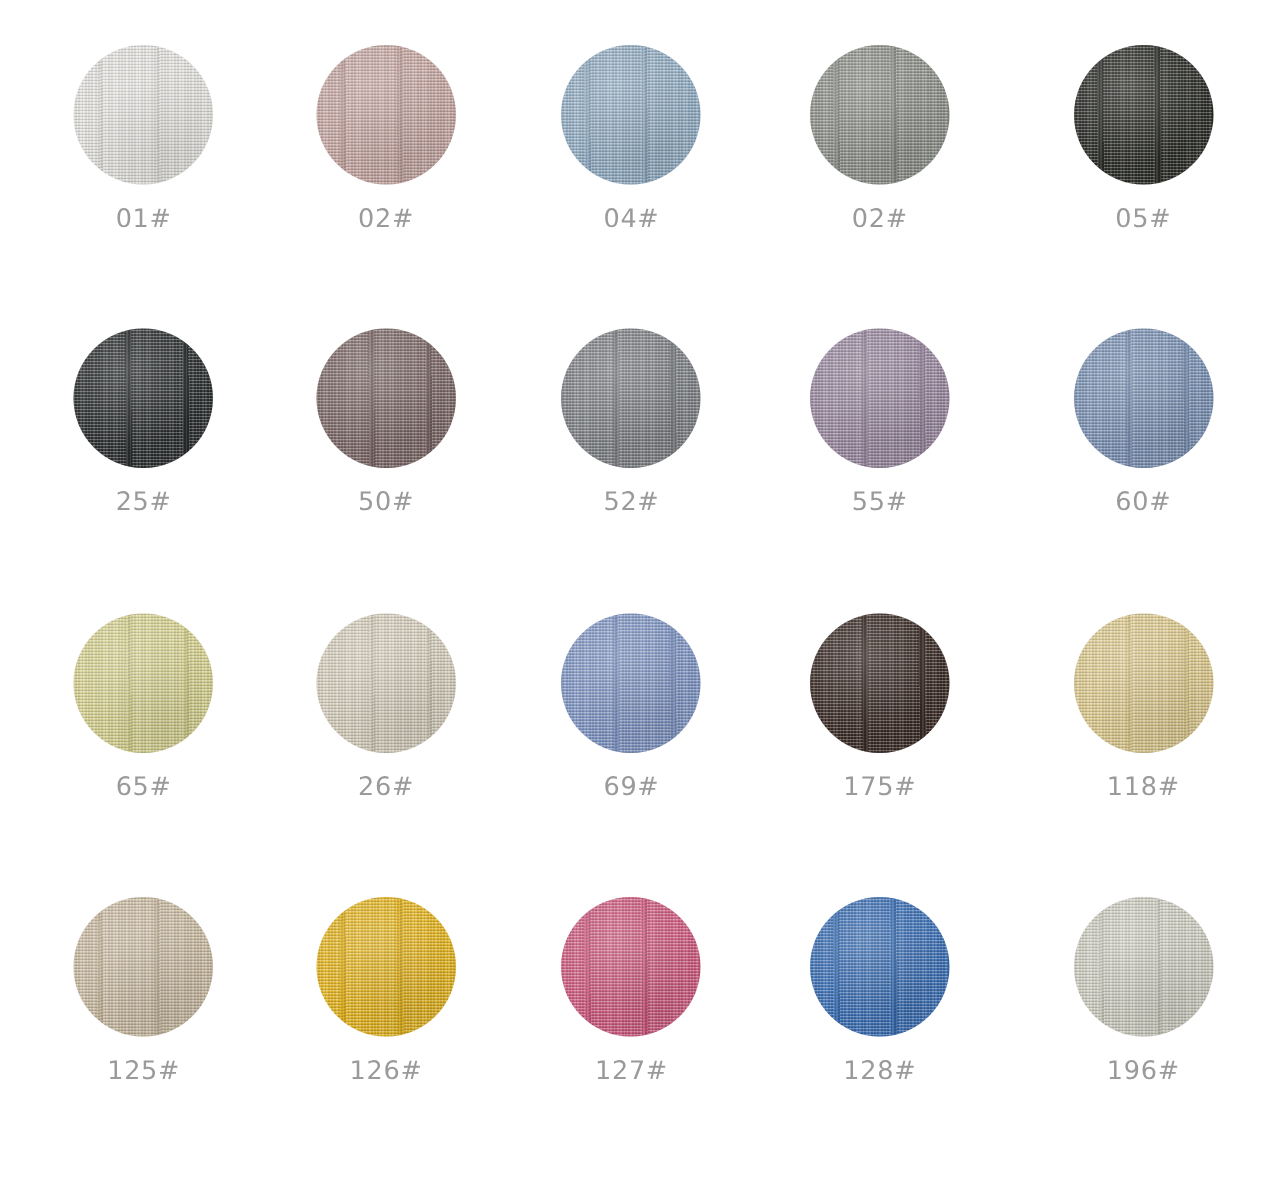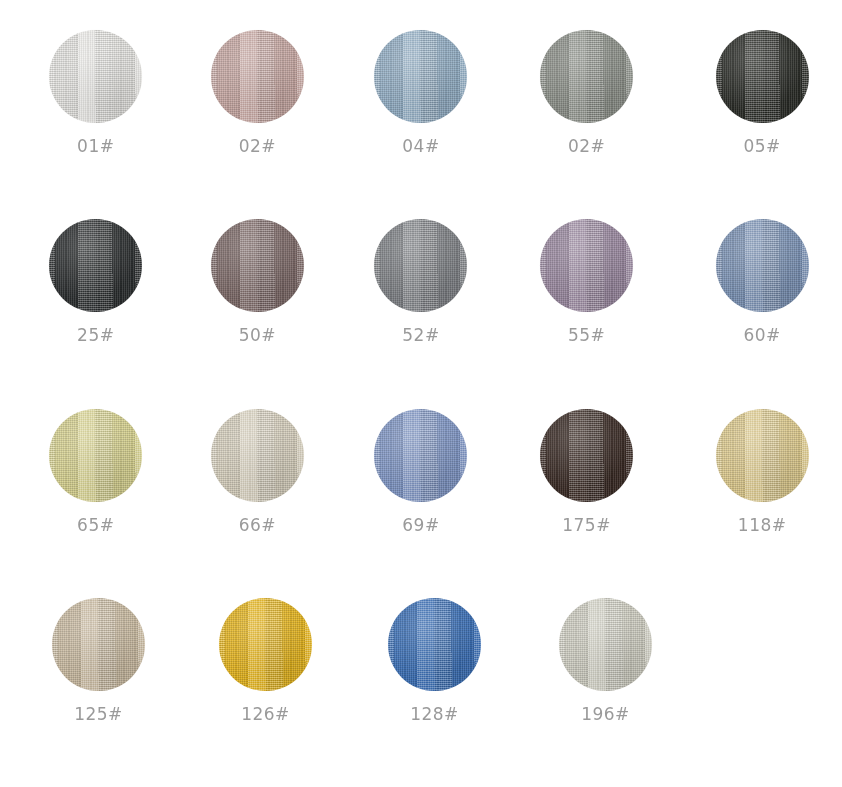--- a/index.html
+++ b/index.html
@@ -155,21 +155,21 @@
     </div>
   </div>
 
   <div class="swatch-row">
     <div class="swatch-cell">
       <div class="swatch-disc" style="background-color: rgb(215, 210, 145);"></div>
       <div class="swatch-label">65#</div>
     </div>
     <div class="swatch-cell">
       <div class="swatch-disc" style="background-color: rgb(214, 207, 189);"></div>
-      <div class="swatch-label">66#</div>
+      <div class="swatch-label">26#</div>
     </div>
     <div class="swatch-cell">
       <div class="swatch-disc" style="background-color: rgb(128, 150, 196);"></div>
       <div class="swatch-label">69#</div>
     </div>
     <div class="swatch-cell">
       <div class="swatch-disc" style="background-color: rgb(58, 43, 37);"></div>
       <div class="swatch-label">175#</div>
     </div>
     <div class="swatch-cell">
@@ -181,20 +181,24 @@
   <div class="swatch-row">
     <div class="swatch-cell">
       <div class="swatch-disc" style="background-color: rgb(202, 187, 162);"></div>
       <div class="swatch-label">125#</div>
     </div>
     <div class="swatch-cell">
       <div class="swatch-disc" style="background-color: rgb(228, 180, 31);"></div>
       <div class="swatch-label">126#</div>
     </div>
     <div class="swatch-cell">
+      <div class="swatch-disc" style="background-color: rgb(207, 91, 128);"></div>
+      <div class="swatch-label">127#</div>
+    </div>
+    <div class="swatch-cell">
       <div class="swatch-disc" style="background-color: rgb(59, 111, 181);"></div>
       <div class="swatch-label">128#</div>
     </div>
     <div class="swatch-cell">
       <div class="swatch-disc" style="background-color: rgb(207, 206, 194);"></div>
       <div class="swatch-label">196#</div>
     </div>
   </div>
 
 </div>

